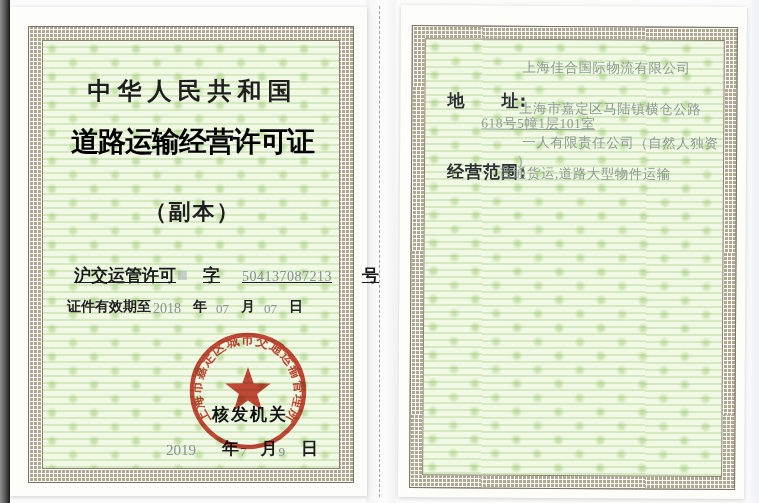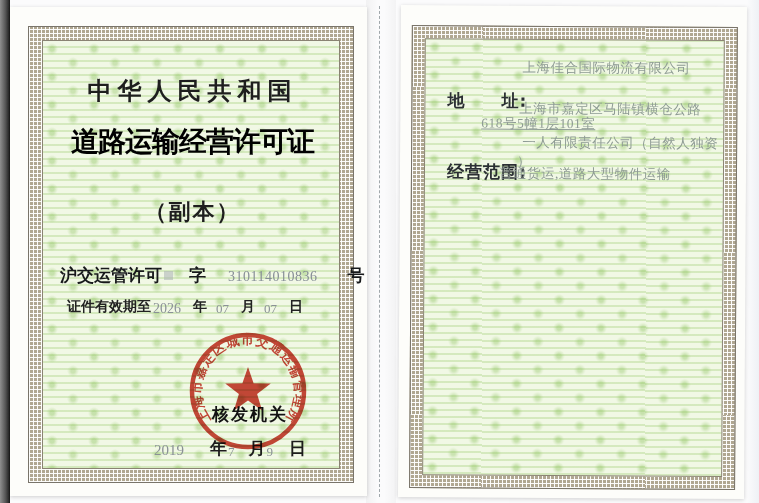--- a/index.html
+++ b/index.html
@@ -58,39 +58,39 @@
 
   
   .center-band{position:absolute;left:36px;right:28px;text-align:center;}
   .country{top:68px;font-family:"Liberation Serif",serif;font-size:24px;font-weight:600;
     letter-spacing:6px;color:#1e1e1e;}
   .main-title{top:116px;font-family:"DejaVu Sans",sans-serif;font-size:28px;font-weight:900;
     letter-spacing:-1px;color:#000000;}
   .copy-type{top:190px;font-family:"Liberation Serif",serif;font-size:22px;font-weight:600;
     letter-spacing:2px;color:#1e1e1e;}
 
-  .lic-line{left:50px;top:257px;display:flex;align-items:baseline;
-    font-family:"DejaVu Sans",sans-serif;font-weight:700;font-size:17px;color:#17191b;}
+  .lic-line{left:64px;top:257px;display:flex;align-items:baseline;
+    font-family:"DejaVu Sans",sans-serif;font-weight:700;font-size:17px;color:#17191b;text-decoration:underline;}
   .lic-zi{margin-left:16px;}
   .lic-num{margin-left:22px;font-family:"Liberation Serif",serif;font-weight:400;
     font-size:14px;color:#868e96;letter-spacing:.5px;}
   .lic-hao{margin-left:30px;}
   .redact-mark{display:inline-block;width:9px;height:9px;margin-left:2px;
     background:#aab0b4;opacity:.55;align-self:center;}
 
   .valid-line{left:57px;top:291px;display:flex;align-items:baseline;
     font-family:"DejaVu Sans",sans-serif;font-weight:600;font-size:14px;color:#222;}
   .typed{font-family:"Liberation Serif",serif;font-weight:400;color:#8a9196;}
   .valid-line .v-year{margin-left:2px;font-size:14px;position:relative;top:2px;}
   .valid-line .u{margin-left:12px;}
   .valid-line .v2{margin-left:9px;font-size:13px;position:relative;top:2px;}
 
   .issuer{left:202px;top:396px;font-family:"DejaVu Sans",sans-serif;font-weight:600;
     font-size:17px;letter-spacing:2px;color:#121212;z-index:1;}
-  .issue-date{left:144px;top:430px;display:flex;align-items:baseline;
+  .issue-date{left:156px;top:430px;display:flex;align-items:baseline;
     font-family:"DejaVu Sans",sans-serif;font-weight:600;font-size:17px;color:#1c1c1c;}
   .issue-date .d-year{font-size:15px;position:relative;top:1px;}
   .issue-date .u1{margin-left:26px;}
   .issue-date .sm{margin-left:1px;font-size:13px;position:relative;top:2px;}
   .issue-date .u2{margin-left:14px;}
   .issue-date .u3{margin-left:16px;}
 
   
   .seal{left:176px;top:322px;width:124px;height:124px;z-index:2;
     mix-blend-mode:multiply;opacity:.92;}
@@ -132,27 +132,27 @@
     </div>
     <div class="layer">
       <div class="abs center-band country">中华人民共和国</div>
       <div class="abs center-band main-title">道路运输经营许可证</div>
       <div class="abs center-band copy-type">（副本）</div>
 
       <div class="abs lic-line">
         <span>沪交运管许可</span>
         <span class="redact-mark"></span>
         <span class="lic-zi">字</span>
-        <span class="lic-num">310114010836</span>
+        <span class="lic-num">504137087213</span>
         <span class="lic-hao">号</span>
       </div>
 
       <div class="abs valid-line">
         <span>证件有效期至</span>
-        <span class="typed v-year">2026</span>
+        <span class="typed v-year">2018</span>
         <span class="u">年</span>
         <span class="typed v2">07</span>
         <span class="u">月</span>
         <span class="typed v2">07</span>
         <span class="u">日</span>
       </div>
 
       <div class="abs issuer">核发机关</div>
 
       <div class="abs seal">

